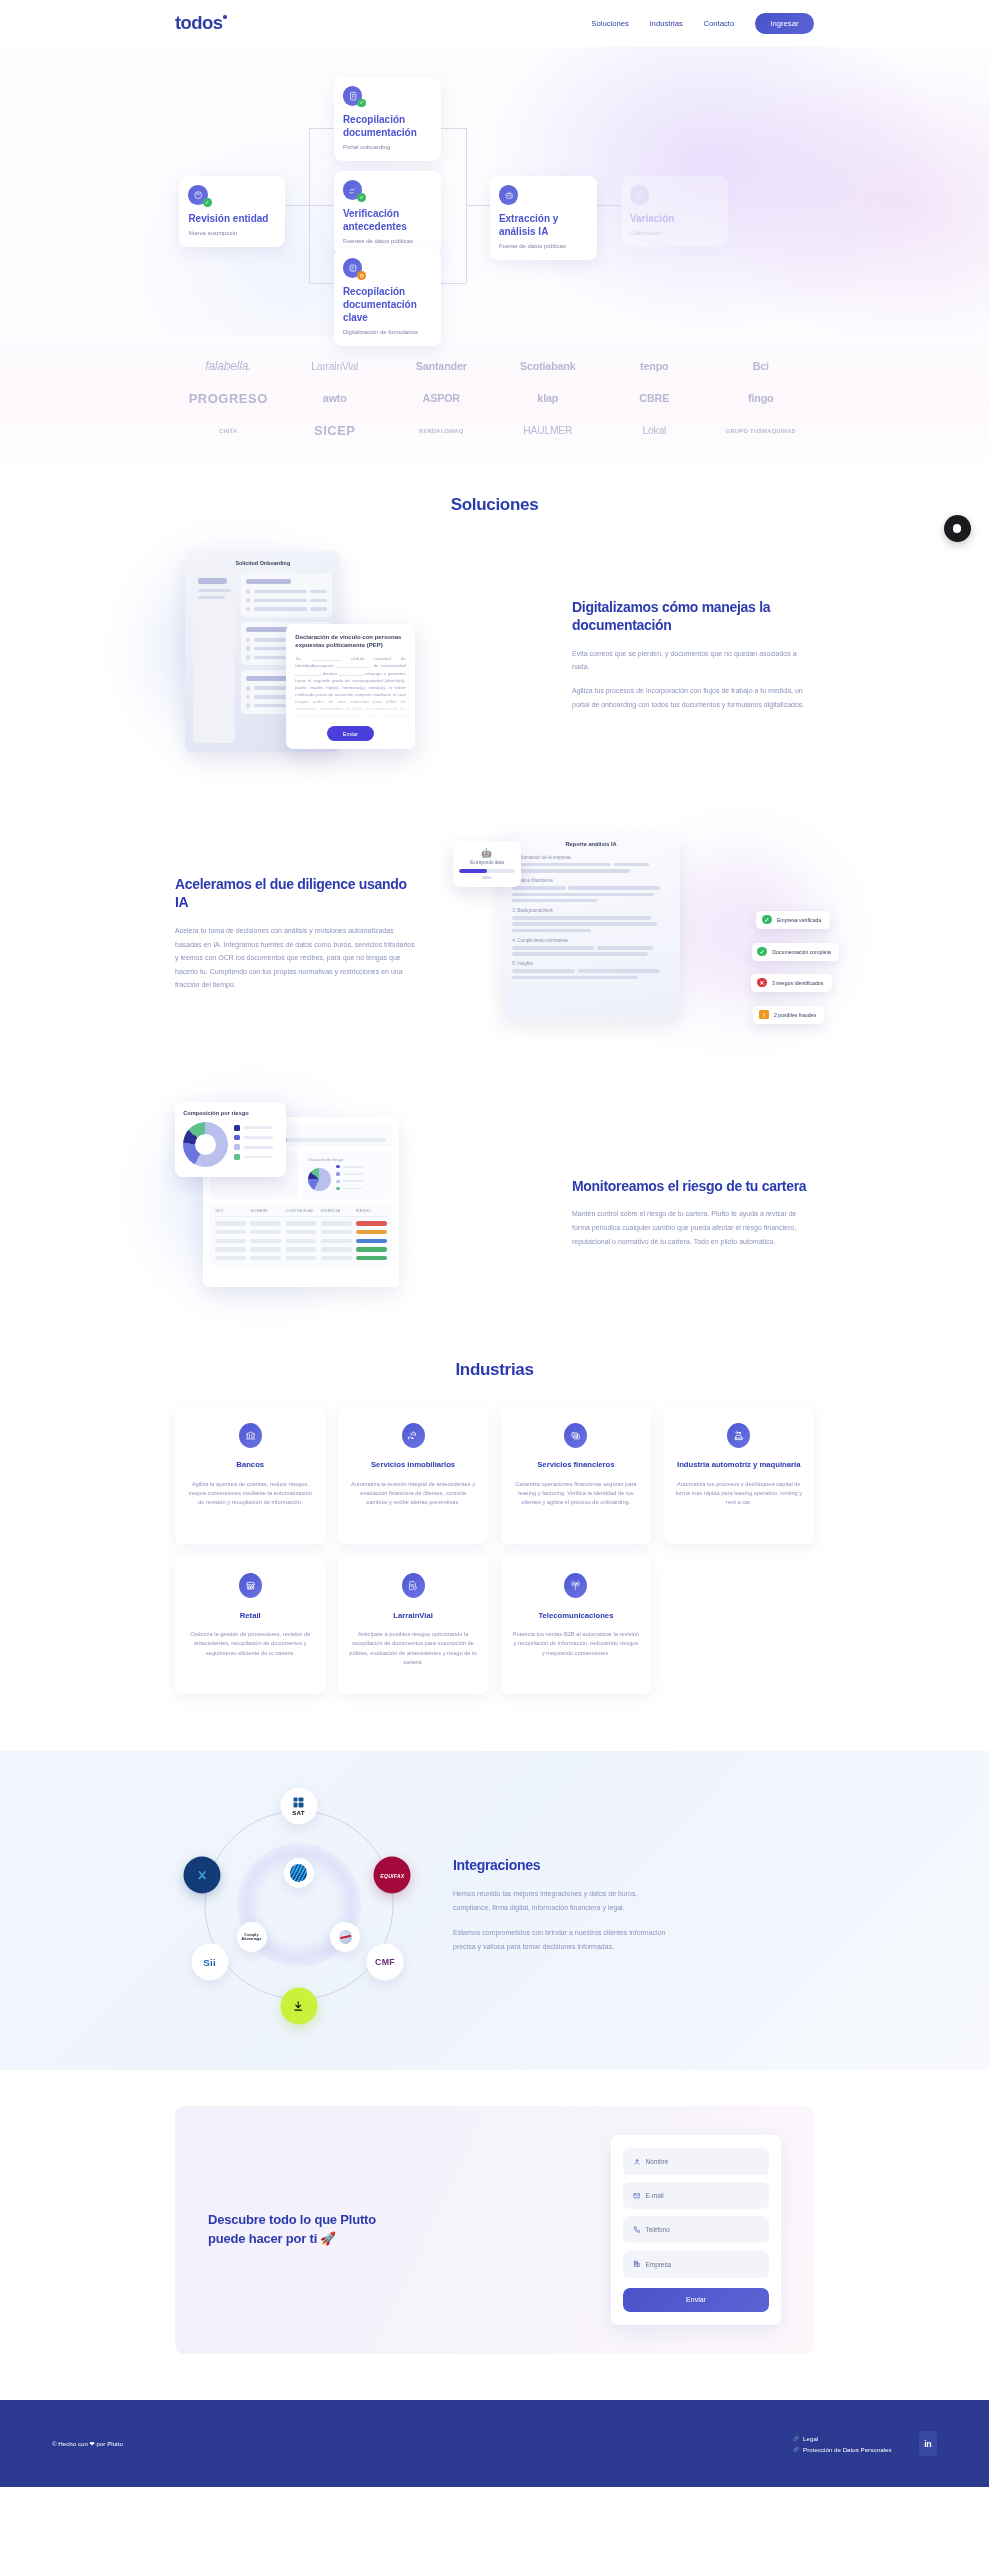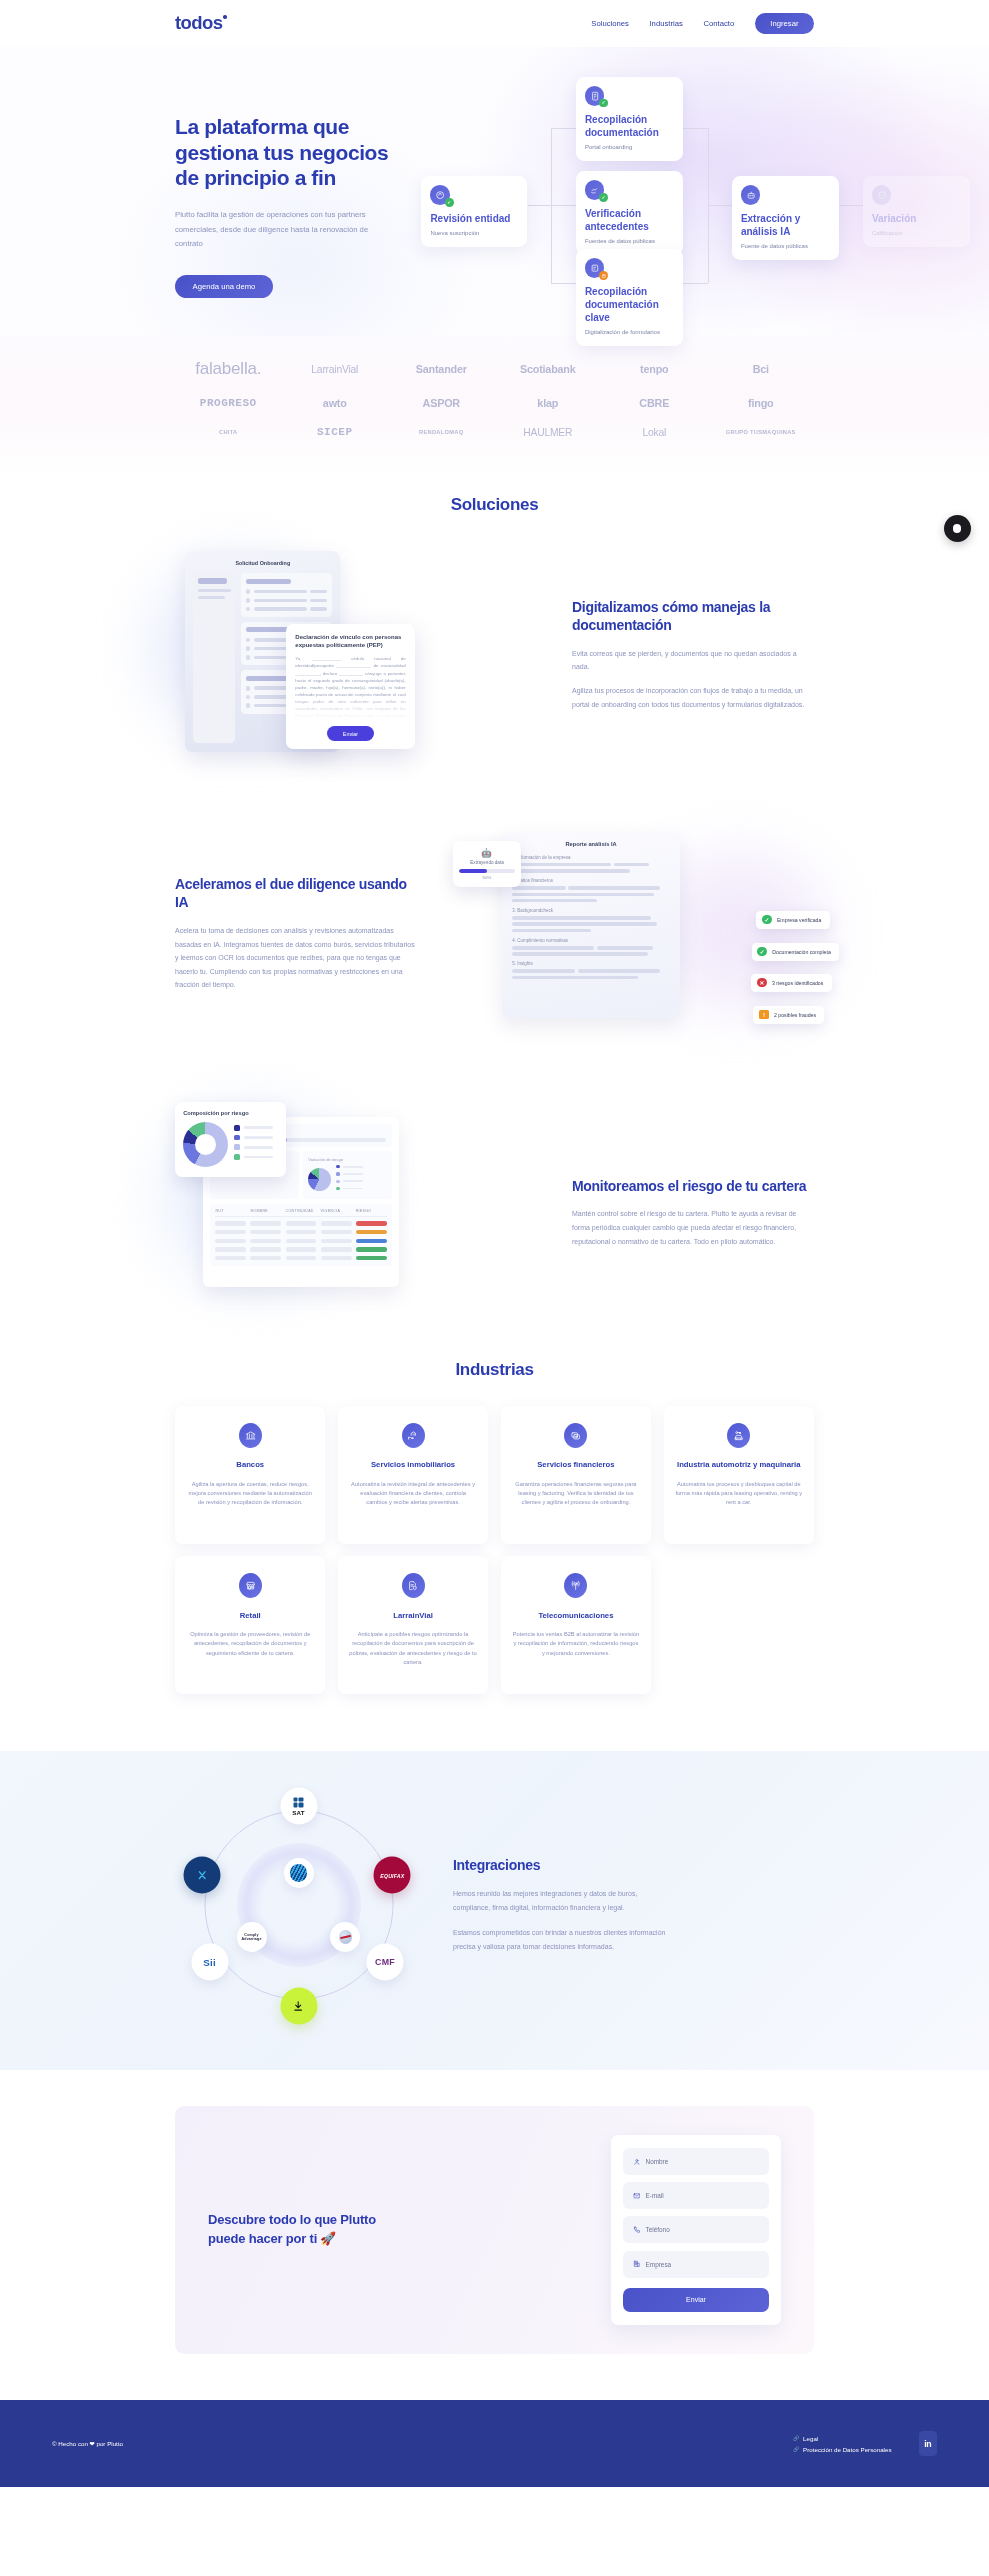--- a/index.html
+++ b/index.html
@@ -109,23 +109,23 @@
     display: grid; grid-template-columns: repeat(6,1fr);
     align-items: center; justify-items: center;
     margin-bottom: 17.5px;
   }
   .logo-row:last-child { margin-bottom: 0; }
   .logo-item {
     color: #9aa0c4; font-weight: 700; font-size: 10.8px;
     letter-spacing: -0.2px; opacity: .72; white-space: nowrap;
     display: flex; align-items: center; gap: 2.6px;
   }
-  .logo-item.small { font-size: 11px; letter-spacing: 0.5px; font-family: Liberation Mono, monospace; }
+  .logo-item.small { font-size: 13px; letter-spacing: 0.5px; }
   .logo-item.tiny { font-size: 5.7px; letter-spacing: 0.3px; }
-  .logo-item.script { font-weight: 400; font-size: 17px; }
+  .logo-item.script { font-style: italic; font-weight: 400; font-size: 12px; }
   .logo-item.thin { font-weight: 400; font-size: 10.3px; }
 
   
   .chat-bubble {
     position: absolute; right: 18.5px; top: 515px; z-index: 40;
     width: 27px; height: 27px; border-radius: 50%;
     background: #1b1b1f; display: flex; align-items: center; justify-content: center;
     box-shadow: 0 3.1px 9.3px rgba(0,0,0,.22); cursor: pointer;
   }
   .chat-bubble .inner { width: 8.8px; height: 8.8px; border-radius: 50%; background: #fff; }
@@ -366,25 +366,20 @@
       <a href="#">Soluciones</a>
       <a href="#">Industrias</a>
       <a href="#">Contacto</a>
       <button class="btn-primary">Ingresar</button>
     </div>
   </div>
 
   <div class="hero">
     <div class="hero-bg"></div>
 
-    <div class="hero-left">
-      <h1 class="hero-title">La plataforma que gestiona tus negocios de principio a fin</h1>
-      <p class="hero-sub">Plutto facilita la gestión de operaciones con tus partners comerciales, desde due diligence hasta la renovación de contrato</p>
-      <button class="hero-cta">Agenda una demo</button>
-    </div>
 
     <div class="flow">
 
       <div class="flow-line" style="left:90px;top:122px;width:24px;height:0.5px"></div>
       <div class="flow-line" style="left:113px;top:45px;width:0.5px;height:155px"></div>
       <div class="flow-line" style="left:113px;top:45px;width:25px;height:0.5px"></div>
       <div class="flow-line" style="left:113px;top:200px;width:25px;height:0.5px"></div>
       <div class="flow-line" style="left:113px;top:122px;width:25px;height:0.5px"></div>
       <div class="flow-line" style="left:245px;top:45px;width:25px;height:0.5px"></div>
       <div class="flow-line" style="left:245px;top:200px;width:25px;height:0.5px"></div>

